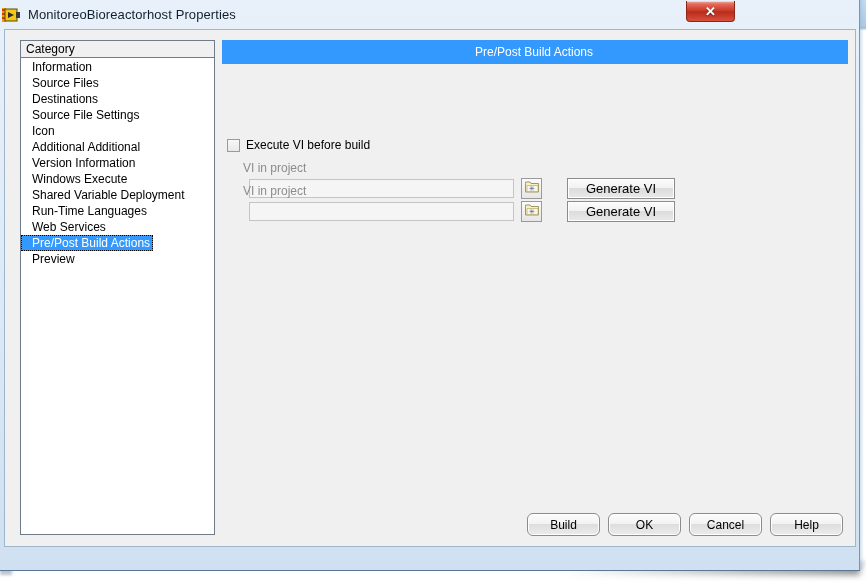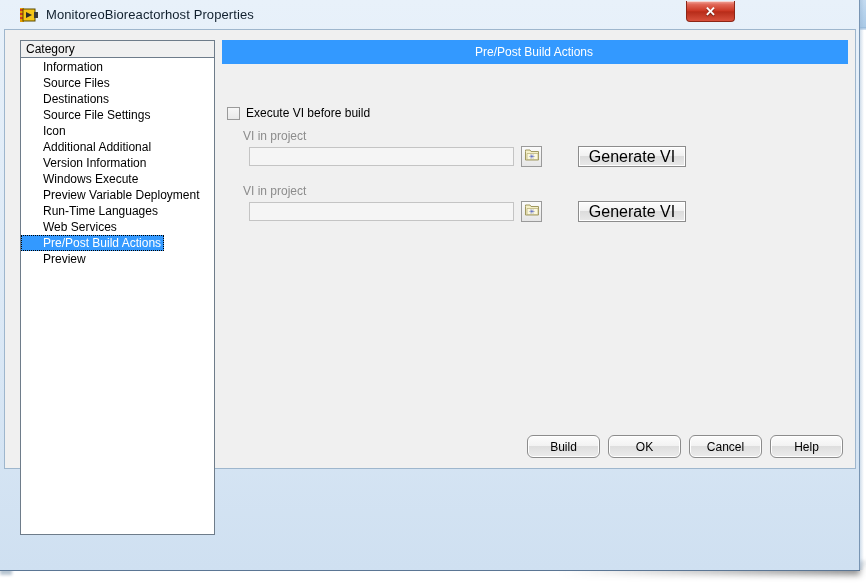--- a/index.html
+++ b/index.html
@@ -138,21 +138,21 @@
     width: 5px; height: 100%;
     background: linear-gradient(to right, rgba(150,180,210,.55), rgba(255,255,255,0));
   }
 
   .titlebar {
     position: absolute;
     left: 0; top: 0;
     width: 739px; height: 29px;
     display: flex;
     align-items: center;
-    padding-left: 20px;
+    padding-left: 2px;
     box-sizing: border-box;
   }
   .title-icon {
     width: 18px; height: 16px;
     margin-right: 8px;
     flex: 0 0 auto;
     position: relative;
   }
   .title-text {
     font-size: 13px;
@@ -181,21 +181,21 @@
     font-family: "Liberation Sans", sans-serif;
     text-shadow: 0 1px 1px rgba(0,0,0,.5);
     line-height: 1;
   }
 
   
   .client {
     position: absolute;
     left: 4px; top: 29px;
     width: 852px;
-    height: 440px;
+    height: 518px;
     background: #f0f0f0;
     border: 1px solid #9eb6cd;
     box-sizing: border-box;
   }
 
   
   .category-box {
     position: absolute;
     left: 15px; top: 10px;
     width: 195px;
@@ -213,21 +213,21 @@
     background: #f0f0f0;
     border-bottom: 1px solid #6e7c8a;
     box-sizing: border-box;
   }
   .category-list {
     padding: 1px 0 0 0;
   }
   .cat-item {
     height: 16px;
     line-height: 16px;
-    padding-left: 22px;
+    padding-left: 11px;
     font-size: 12px;
     color: #000;
     white-space: nowrap;
     cursor: default;
   }
   .cat-item.selected {
     background: #3399ff;
     color: #ffffff;
     display: inline-block;
     outline: 1px dotted #000;
@@ -251,20 +251,21 @@
   }
 
   .section { position: absolute; }
   .sec-before { left: 222px; top: 74px; }
   .sec-after  { left: 222px; top: 147px; }
 
   .chk-row {
     display: flex;
     align-items: center;
     height: 18px;
+    margin-top: 32px;
   }
   .chk {
     width: 13px; height: 13px;
     border: 1px solid #9a9a9a;
     background: linear-gradient(to bottom, #f7f7f7, #e9e9e9);
     box-sizing: border-box;
     margin-right: 6px;
     flex: 0 0 auto;
     cursor: pointer;
   }
@@ -302,25 +303,25 @@
     border: 1px solid #9a9a9a;
     background: linear-gradient(to bottom, #fbfbfb, #e6e6e6);
     box-sizing: border-box;
     display: flex;
     align-items: center;
     justify-content: center;
     cursor: pointer;
   }
   .gen-btn {
     width: 108px; height: 21px;
-    margin-left: 36px;
+    margin-left: 25px;
     border: 1px solid #8c8c8c;
     background: linear-gradient(to bottom, #fcfcfc 0%, #f1f1f1 48%, #dcdcdc 50%, #e9e9e9 100%);
     box-sizing: border-box;
-    font-size: 16px;
+    font-size: 13px;
     color: #000;
     display: flex;
     align-items: center;
     justify-content: center;
     cursor: pointer;
     box-shadow: inset 0 0 0 1px #ffffff;
   }
 
   
   .btn-row {
@@ -415,21 +416,21 @@
         <div class="cat-item-wrap">
           <div class="cat-item">Additional Additional</div>
         </div>
         <div class="cat-item-wrap">
           <div class="cat-item">Version Information</div>
         </div>
         <div class="cat-item-wrap">
           <div class="cat-item">Windows Execute</div>
         </div>
         <div class="cat-item-wrap">
-          <div class="cat-item">Preview Variable Deployment</div>
+          <div class="cat-item">Shared Variable Deployment</div>
         </div>
         <div class="cat-item-wrap">
           <div class="cat-item">Run-Time Languages</div>
         </div>
         <div class="cat-item-wrap">
           <div class="cat-item">Web Services</div>
         </div>
         <div class="cat-item-wrap">
           <div class="cat-item selected">Pre/Post Build Actions</div>
         </div>

